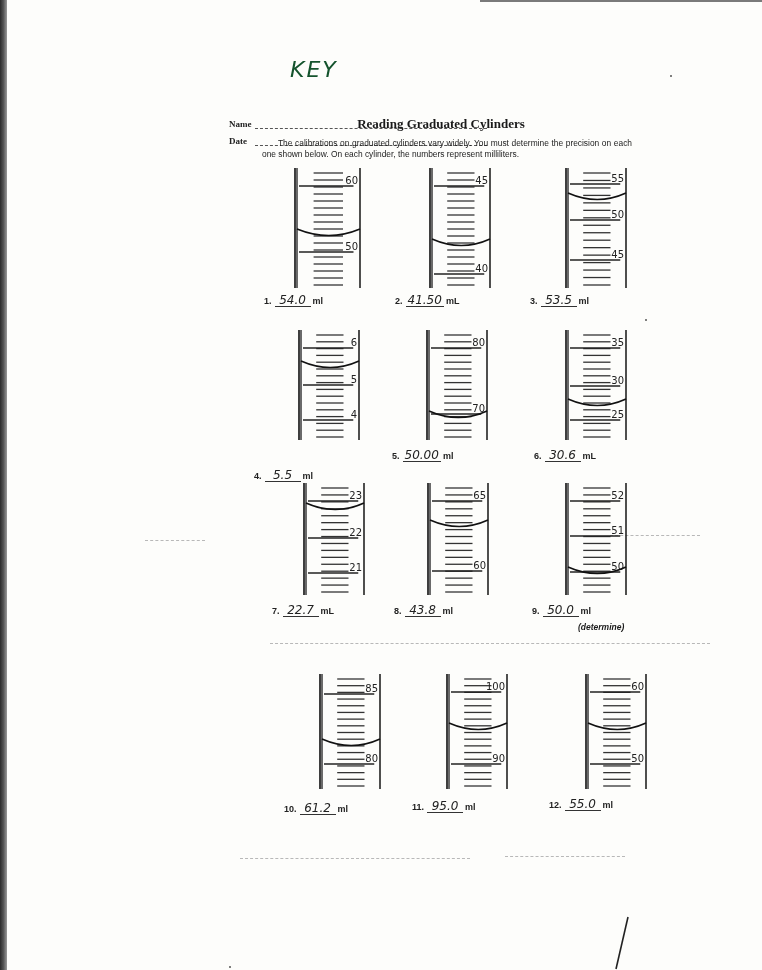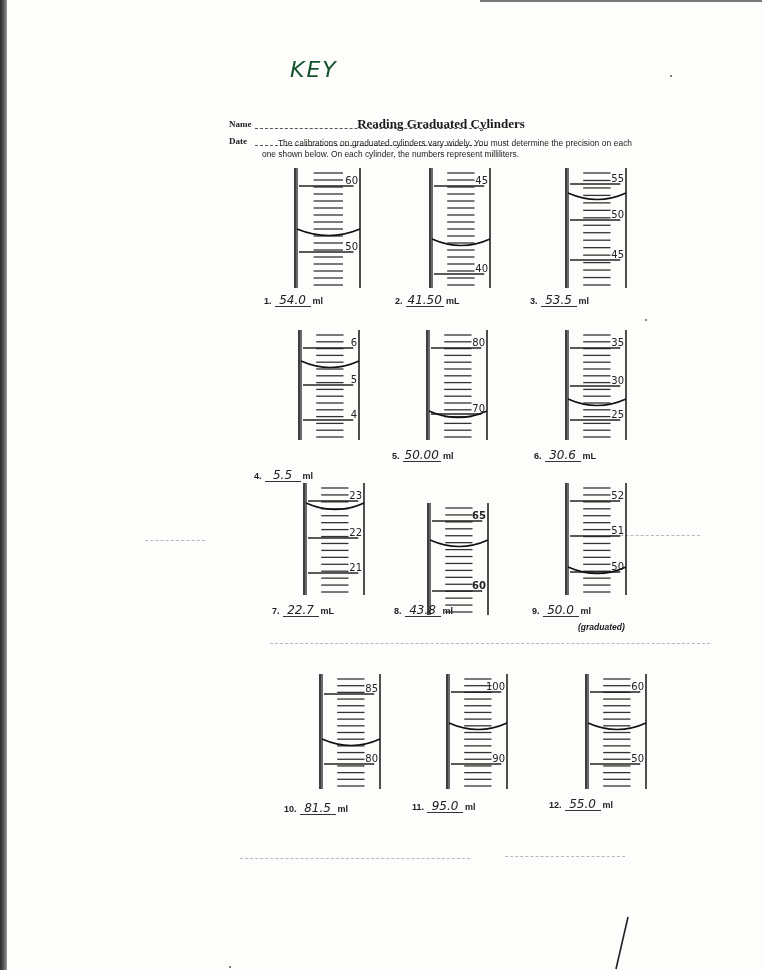--- a/index.html
+++ b/index.html
@@ -295,21 +295,21 @@
         <line x1="5" y1="18" x2="55.25" y2="18" stroke="#222" stroke-width="1.3"></line>
         <text x="59" y="16" text-anchor="end" font-size="10" font-family="DejaVu Sans, sans-serif" fill="#222">23</text>
         <line x1="5" y1="55" x2="55.25" y2="55" stroke="#222" stroke-width="1.3"></line>
         <text x="59" y="53" text-anchor="end" font-size="10" font-family="DejaVu Sans, sans-serif" fill="#222">22</text>
         <line x1="5" y1="90" x2="55.25" y2="90" stroke="#222" stroke-width="1.3"></line>
         <text x="59" y="88" text-anchor="end" font-size="10" font-family="DejaVu Sans, sans-serif" fill="#222">21</text>
         <path d="M 3 20 Q 32.5 33 61 20" fill="none" stroke="#111" stroke-width="1.6"></path>
       </svg>
     </div>
     <div class="answer" style="left: 272px; top: 604px;"><span class="num">7.</span><span class="blank">22.7</span><span class="unit">mL</span></div>
-    <div class="cyl" style="left: 405px; top: 503px; font-weight: bold;">
+    <div class="cyl" style="left: 405px; top: 483px;">
       <svg width="65" height="112">
         <rect x="0" y="0" width="4" height="112" fill="#6a6a6a"></rect>
         <line x1="1" y1="0" x2="1" y2="112" stroke="#222" stroke-width="1.2"></line>
         <line x1="61" y1="0" x2="61" y2="112" stroke="#222" stroke-width="1.6"></line>
         <line x1="18.200000000000003" y1="5" x2="45.5" y2="5" stroke="#333" stroke-width="1.3"></line>
         <line x1="18.200000000000003" y1="11.933333333333334" x2="45.5" y2="11.933333333333334" stroke="#333" stroke-width="1.3"></line>
         <line x1="18.200000000000003" y1="18.866666666666667" x2="45.5" y2="18.866666666666667" stroke="#333" stroke-width="1.3"></line>
         <line x1="18.200000000000003" y1="25.8" x2="45.5" y2="25.8" stroke="#333" stroke-width="1.3"></line>
         <line x1="18.200000000000003" y1="32.733333333333334" x2="45.5" y2="32.733333333333334" stroke="#333" stroke-width="1.3"></line>
         <line x1="18.200000000000003" y1="39.66666666666667" x2="45.5" y2="39.66666666666667" stroke="#333" stroke-width="1.3"></line>
@@ -384,21 +384,21 @@
         <line x1="18.200000000000003" y1="98.625" x2="45.5" y2="98.625" stroke="#333" stroke-width="1.3"></line>
         <line x1="18.200000000000003" y1="105.3125" x2="45.5" y2="105.3125" stroke="#333" stroke-width="1.3"></line>
         <line x1="18.200000000000003" y1="112" x2="45.5" y2="112" stroke="#333" stroke-width="1.3"></line>
         <line x1="5" y1="20" x2="55.25" y2="20" stroke="#222" stroke-width="1.3"></line>
         <text x="59" y="18" text-anchor="end" font-size="10" font-family="DejaVu Sans, sans-serif" fill="#222">85</text>
         <line x1="5" y1="90" x2="55.25" y2="90" stroke="#222" stroke-width="1.3"></line>
         <text x="59" y="88" text-anchor="end" font-size="10" font-family="DejaVu Sans, sans-serif" fill="#222">80</text>
         <path d="M 3 65 Q 32.5 78 61 65" fill="none" stroke="#111" stroke-width="1.6"></path>
       </svg>
     </div>
-    <div class="answer" style="left: 284px; top: 802px;"><span class="num">10.</span><span class="blank">81.5</span><span class="unit">ml</span></div>
+    <div class="answer" style="left: 284px; top: 802px;"><span class="num">10.</span><span class="blank">61.2</span><span class="unit">ml</span></div>
     <div class="cyl" style="left: 424px; top: 674px;">
       <svg width="65" height="115">
         <rect x="0" y="0" width="4" height="115" fill="#6a6a6a"></rect>
         <line x1="1" y1="0" x2="1" y2="115" stroke="#222" stroke-width="1.2"></line>
         <line x1="61" y1="0" x2="61" y2="115" stroke="#222" stroke-width="1.6"></line>
         <line x1="18.200000000000003" y1="5" x2="45.5" y2="5" stroke="#333" stroke-width="1.3"></line>
         <line x1="18.200000000000003" y1="11.6875" x2="45.5" y2="11.6875" stroke="#333" stroke-width="1.3"></line>
         <line x1="18.200000000000003" y1="18.375" x2="45.5" y2="18.375" stroke="#333" stroke-width="1.3"></line>
         <line x1="18.200000000000003" y1="25.0625" x2="45.5" y2="25.0625" stroke="#333" stroke-width="1.3"></line>
         <line x1="18.200000000000003" y1="31.75" x2="45.5" y2="31.75" stroke="#333" stroke-width="1.3"></line>
@@ -447,13 +447,13 @@
         <line x1="5" y1="18" x2="55.25" y2="18" stroke="#222" stroke-width="1.3"></line>
         <text x="59" y="16" text-anchor="end" font-size="10" font-family="DejaVu Sans, sans-serif" fill="#222">60</text>
         <line x1="5" y1="90" x2="55.25" y2="90" stroke="#222" stroke-width="1.3"></line>
         <text x="59" y="88" text-anchor="end" font-size="10" font-family="DejaVu Sans, sans-serif" fill="#222">50</text>
         <path d="M 3 49 Q 32.5 62 61 49" fill="none" stroke="#111" stroke-width="1.6"></path>
       </svg>
     </div>
     <div class="answer" style="left: 549px; top: 798px;"><span class="num">12.</span><span class="blank">55.0</span><span class="unit">ml</span></div>
   </div>
 
-<div class="continued">(graduated)</div>
+<div class="continued">(determine)</div>
 
 </body></html>

